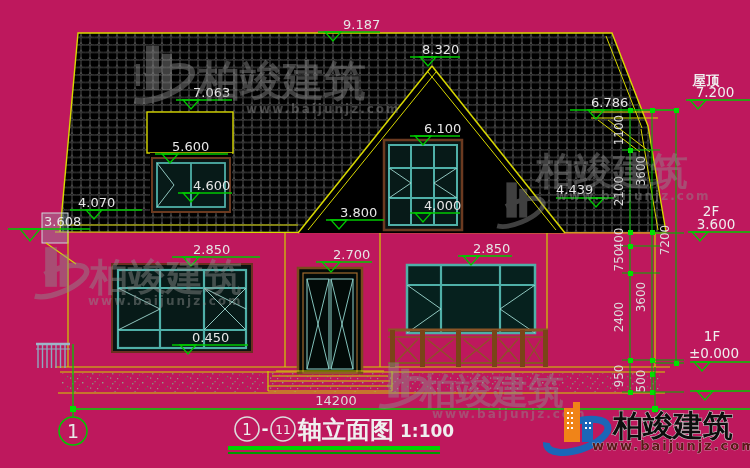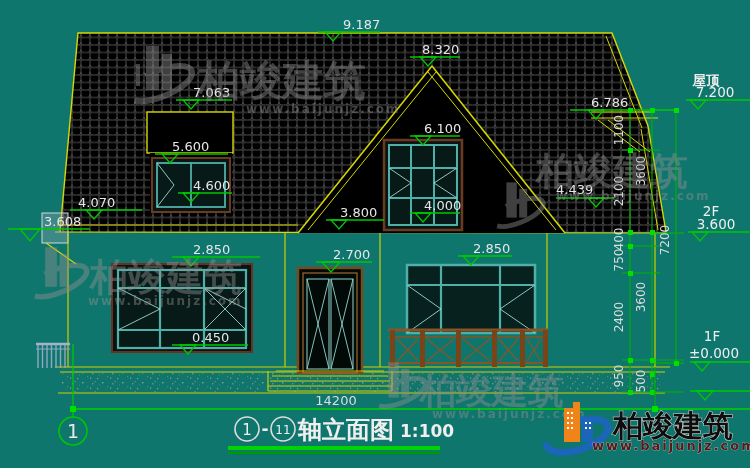--- a/index.html
+++ b/index.html
@@ -1,16 +1,16 @@
 <!DOCTYPE html>
 <html><head>
 <meta charset="utf-8">
 <style>
   html,body{margin:0;padding:0;background:#000;}
-  .stage{position:relative;width:750px;height:468px;background:#0f766e;overflow:hidden;
+  .stage{position:relative;width:750px;height:468px;background:#be185d;overflow:hidden;
          font-family:"DejaVu Sans",sans-serif;}
   svg{display:block}
   text{font-family:"DejaVu Sans",sans-serif;}
   .dimtxt{fill:#dcdcdc;font-size:12px;}
   .elevtxt{fill:#e6e6e6;font-size:13px;}
   .lvltxt{fill:#efefef;font-size:13.5px;}
   .cjk{fill:#efefef;font-weight:bold;}
   .wmtxt{fill:#8f8f8f;font-weight:bold;}
   .wmurl{fill:#8f8f8f;font-weight:bold;letter-spacing:2px;}
 </style>

